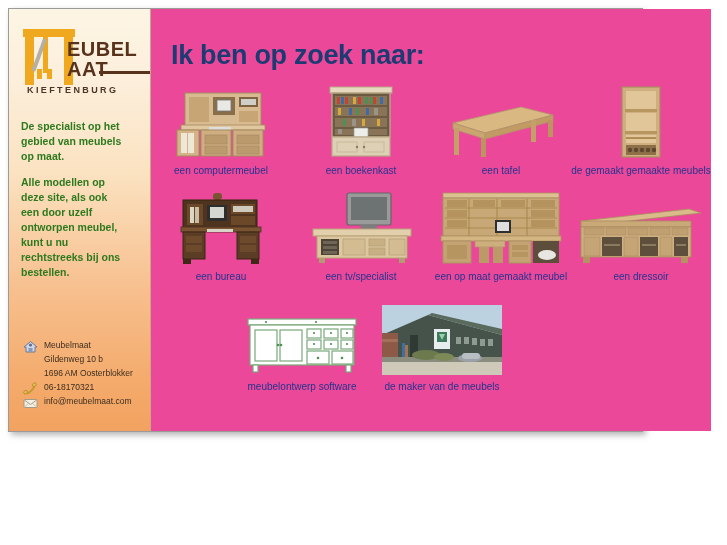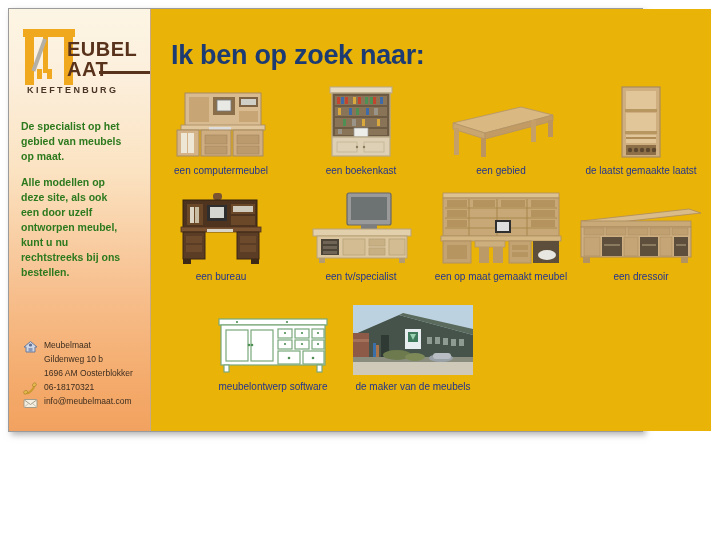--- a/index.html
+++ b/index.html
@@ -167,40 +167,40 @@
     color: #3d2d1f;
     line-height: 13px;
     white-space: nowrap;
   }
   .contact-indent { padding-left: 21px; }
 
   
   #content {
     position: relative;
     flex: 1 1 auto;
-    background: #eab308;
+    background: #ec4899;
     padding: 0;
   }
   #page-title {
     font-family: "Liberation Sans", sans-serif;
     font-weight: bold;
     font-size: 27px;
     color: #1c3b73;
     margin: 31px 0 0 20px;
     letter-spacing: -0.3px;
   }
 
   .grid-row {
     display: flex;
     align-items: flex-end;
     margin-top: 8px;
   }
   #row-1 { margin-top: 14px; }
   #row-2 { margin-top: 14px; }
-  #row-3 { margin-top: 18px; padding-left: 52px; }
+  #row-3 { margin-top: 18px; padding-left: 81px; }
 
   .cell {
     width: 140px;
     flex: 0 0 140px;
     text-align: center;
   }
   .cell-art {
     height: 74px;
     display: flex;
     align-items: flex-end;
@@ -379,21 +379,21 @@
           <svg width="112" height="58" viewBox="0 0 112 58">
             <polygon points="8,22 76,6 108,14 40,32" fill="#d9b882" stroke="#b3946a" stroke-width="0.8"></polygon>
             <polygon points="8,22 40,32 40,38 8,28" fill="#c9a570" stroke="#b3946a" stroke-width="0.8"></polygon>
             <polygon points="40,32 108,14 108,20 40,38" fill="#c19a64" stroke="#b3946a" stroke-width="0.8"></polygon>
             <rect x="9" y="27" width="5" height="27" fill="#c49f68"></rect>
             <rect x="36" y="37" width="5" height="19" fill="#bb9460"></rect>
             <rect x="86" y="19" width="5" height="22" fill="#c49f68"></rect>
             <rect x="103" y="19" width="5" height="17" fill="#bb9460"></rect>
           </svg>
         </div>
-        <div class="cell-label">een gebied</div>
+        <div class="cell-label">een tafel</div>
       </div>
 
       <div class="cell">
         <div class="cell-art">
           <svg width="44" height="74" viewBox="0 0 44 74">
             <rect x="3" y="2" width="38" height="70" fill="#cfae7f" stroke="#a88a5e" stroke-width="1.2"></rect>
             <rect x="7" y="6" width="30" height="19" fill="#e0c699"></rect>
             <rect x="7" y="28" width="30" height="19" fill="#e0c699"></rect>
             <rect x="6" y="24" width="32" height="3" fill="#b7965f"></rect>
             <rect x="6" y="46" width="32" height="3" fill="#b7965f"></rect>
@@ -402,21 +402,21 @@
             <g fill="#5c4630">
               <circle cx="11" cy="65" r="2.2"></circle>
                 <circle cx="17" cy="65" r="2.2"></circle>
               <circle cx="23" cy="65" r="2.2"></circle>
                 <circle cx="29" cy="65" r="2.2"></circle>
               <circle cx="35" cy="65" r="2.2"></circle>
             </g>
             <rect x="7" y="52" width="30" height="2" fill="#b08c57"></rect>
           </svg>
         </div>
-        <div class="cell-label">de laatst gemaakte laatst</div>
+        <div class="cell-label">de gemaakt gemaakte meubels</div>
       </div>
 
     </div>
 
     <div class="grid-row" id="row-2">
 
       <div class="cell">
         <div class="cell-art">
           <svg width="96" height="74" viewBox="0 0 96 74">
             <rect x="40" y="2" width="9" height="7" rx="3" fill="#7a5333"></rect>

